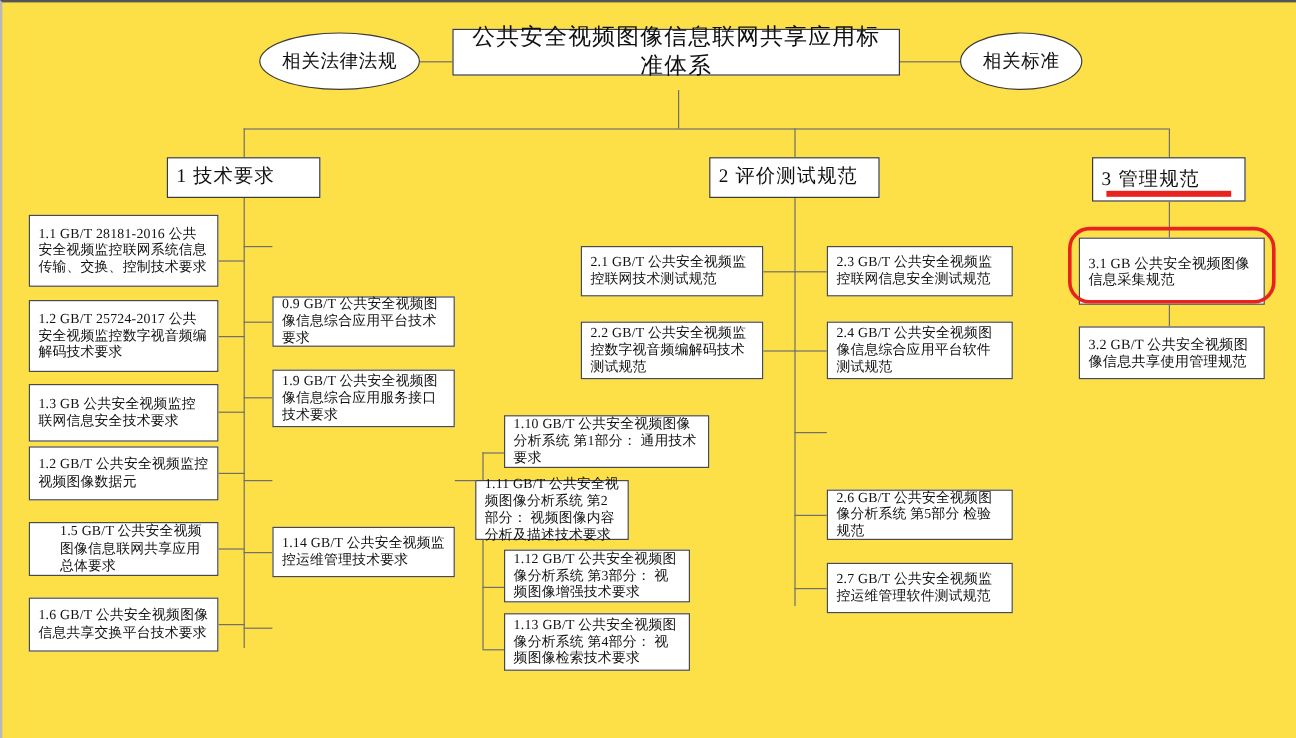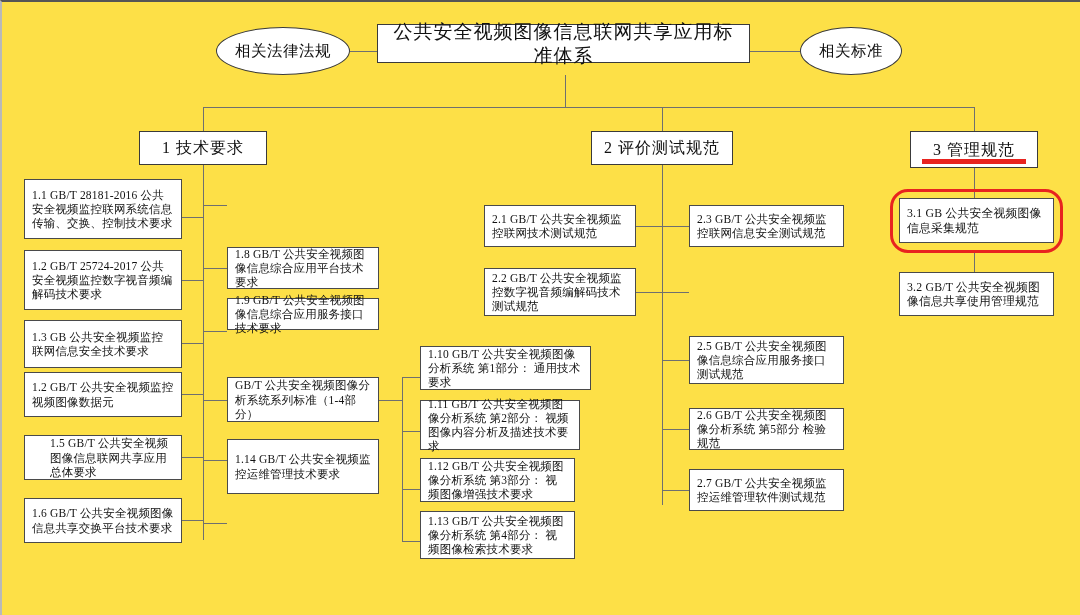--- a/index.html
+++ b/index.html
@@ -30,21 +30,21 @@
     padding:4px 7px;
     line-height:1.22;
     letter-spacing:.2px;
     z-index:3;
   }
   .box span{display:block;width:100%;}
 
   .lvl1{
     border:1.6px solid #3a3a3a;
     justify-content:center;
-    text-align:center;
+    text-align:left;
     font-size:16px;
     letter-spacing:1px;
   }
   .root{
     border:1.6px solid #3a3a3a;
     justify-content:center;
     text-align:center;
     font-size:19px;
     letter-spacing:1px;
   }
@@ -174,66 +174,63 @@
     <span>1.2 GB/T 公共安全视频监控视频图像数据元</span>
   </div>
   <div class="box leaf" style="left:22px;top:433px;width:158px;height:45px;padding-left:25px;">
     <span>1.5 GB/T 公共安全视频图像信息联网共享应用总体要求</span>
   </div>
   <div class="box leaf" style="left:22px;top:496px;width:158px;height:45px;">
     <span>1.6 GB/T 公共安全视频图像信息共享交换平台技术要求</span>
   </div>
 
   <div class="box leaf" style="left:225px;top:245px;width:152px;height:42px;">
-    <span>1.8 GB/T 公共安全视频图像信息综合应用平台技术要求</span>
-  </div>
-  <div class="box leaf" style="left:225px;top:296px;width:152px;height:32px;">
+    <span>0.9 GB/T 公共安全视频图像信息综合应用平台技术要求</span>
+  </div>
+  <div class="box leaf" style="left:225px;top:306px;width:152px;height:48px;">
     <span>1.9 GB/T 公共安全视频图像信息综合应用服务接口技术要求</span>
   </div>
-  <div class="box leaf" style="left:225px;top:375px;width:152px;height:45px;">
-    <span>GB/T 公共安全视频图像分析系统系列标准（1-4部分）</span>
-  </div>
-  <div class="box leaf" style="left:225px;top:437px;width:152px;height:55px;">
+  <div class="box leaf" style="left:225px;top:437px;width:152px;height:42px;">
     <span>1.14 GB/T 公共安全视频监控运维管理技术要求</span>
   </div>
 
   <div class="box leaf" style="left:418px;top:344px;width:171px;height:44px;">
     <span>1.10 GB/T 公共安全视频图像分析系统 第1部分： 通用技术要求</span>
   </div>
-  <div class="box leaf" style="left:418px;top:398px;width:160px;height:50px;">
+  <div class="box leaf" style="left:394px;top:398px;width:128px;height:50px;">
     <span>1.11 GB/T 公共安全视频图像分析系统 第2部分： 视频图像内容分析及描述技术要求</span>
   </div>
   <div class="box leaf" style="left:418px;top:456px;width:155px;height:44px;">
     <span>1.12 GB/T 公共安全视频图像分析系统 第3部分： 视频图像增强技术要求</span>
   </div>
   <div class="box leaf" style="left:418px;top:509px;width:155px;height:48px;">
     <span>1.13 GB/T 公共安全视频图像分析系统 第4部分： 视频图像检索技术要求</span>
   </div>
 
   <div class="box leaf" style="left:482px;top:203px;width:152px;height:42px;">
     <span>2.1 GB/T 公共安全视频监控联网技术测试规范</span>
   </div>
   <div class="box leaf" style="left:482px;top:266px;width:152px;height:48px;">
     <span>2.2 GB/T 公共安全视频监控数字视音频编解码技术测试规范</span>
   </div>
 
   <div class="box leaf" style="left:687px;top:203px;width:155px;height:42px;">
     <span>2.3 GB/T 公共安全视频监控联网信息安全测试规范</span>
   </div>
-  <div class="box leaf" style="left:687px;top:334px;width:155px;height:48px;">
-    <span>2.5 GB/T 公共安全视频图像信息综合应用服务接口测试规范</span>
+  <div class="box leaf" style="left:687px;top:266px;width:155px;height:48px;">
+    <span>2.4 GB/T 公共安全视频图像信息综合应用平台软件测试规范</span>
   </div>
   <div class="box leaf" style="left:687px;top:406px;width:155px;height:42px;justify-content:flex-end;">
     <span>2.6 GB/T 公共安全视频图像分析系统 第5部分 检验规范</span>
   </div>
   <div class="box leaf" style="left:687px;top:467px;width:155px;height:42px;">
     <span>2.7 GB/T 公共安全视频监控运维管理软件测试规范</span>
   </div>
 
-  <div class="box leaf-md" style="left:897px;top:196px;width:155px;height:45px;">
+  <div class="box leaf-md" style="left:897px;top:196px;width:155px;height:56px;">
     <span>3.1 GB 公共安全视频图像信息采集规范</span>
   </div>
   <div class="redring" style="left:888px;top:187px;width:173px;height:64px;"></div>
 
   <div class="box leaf-md" style="left:897px;top:270px;width:155px;height:44px;">
     <span>3.2 GB/T 公共安全视频图像信息共享使用管理规范</span>
   </div>
 
 </div>
 

